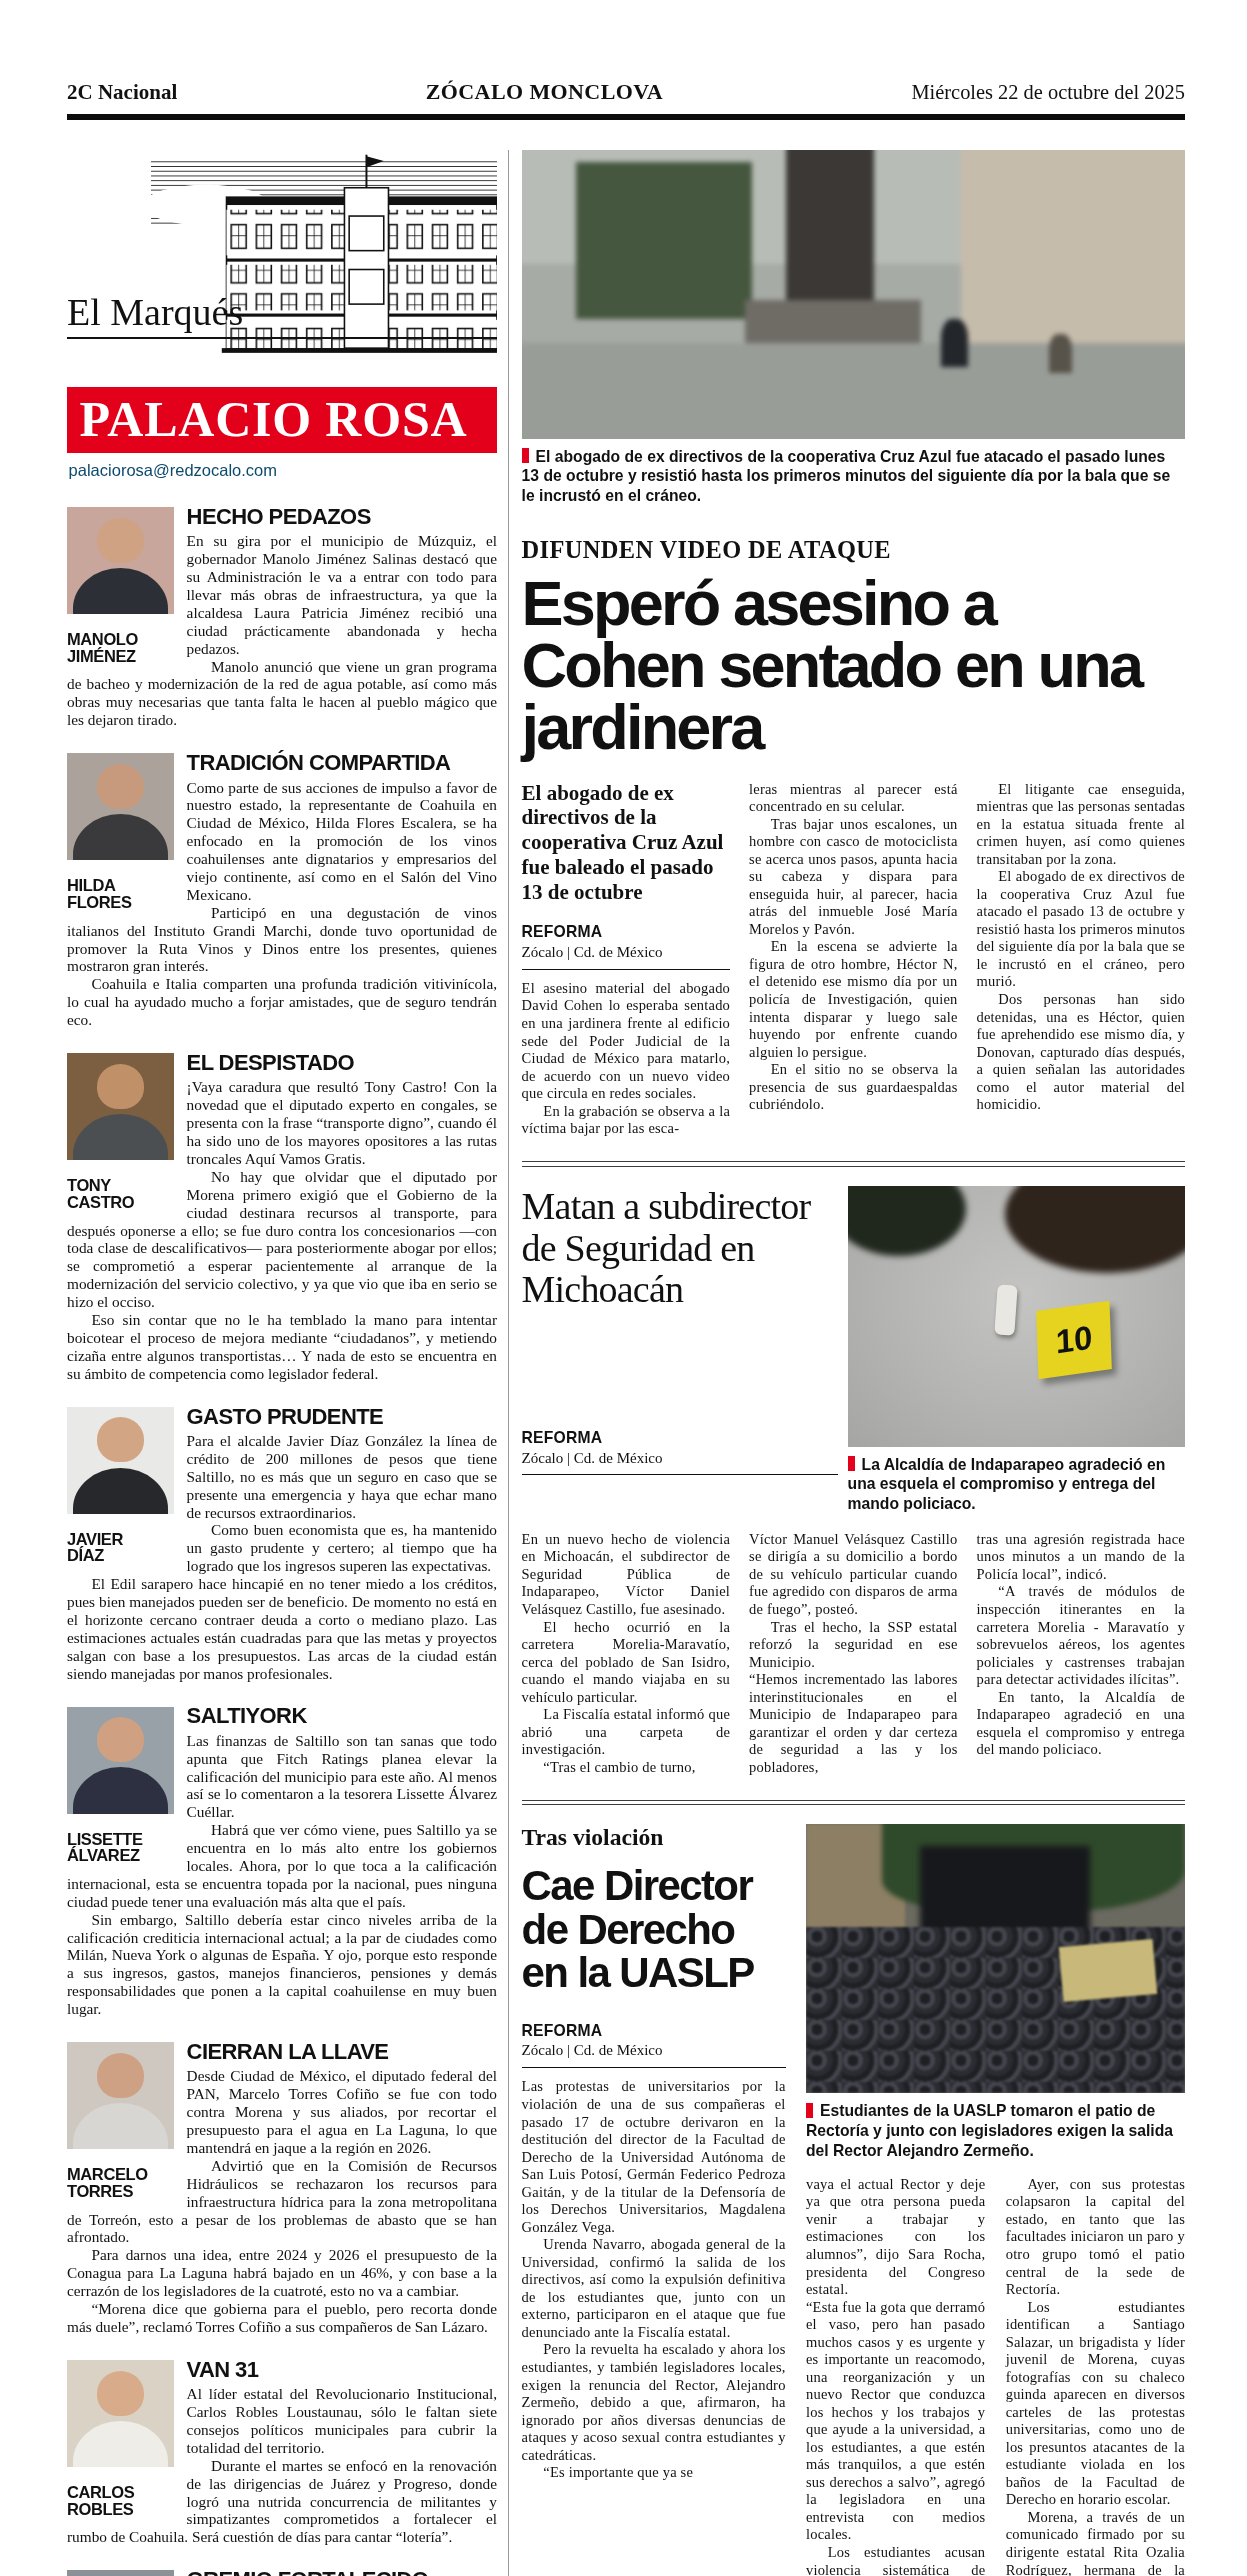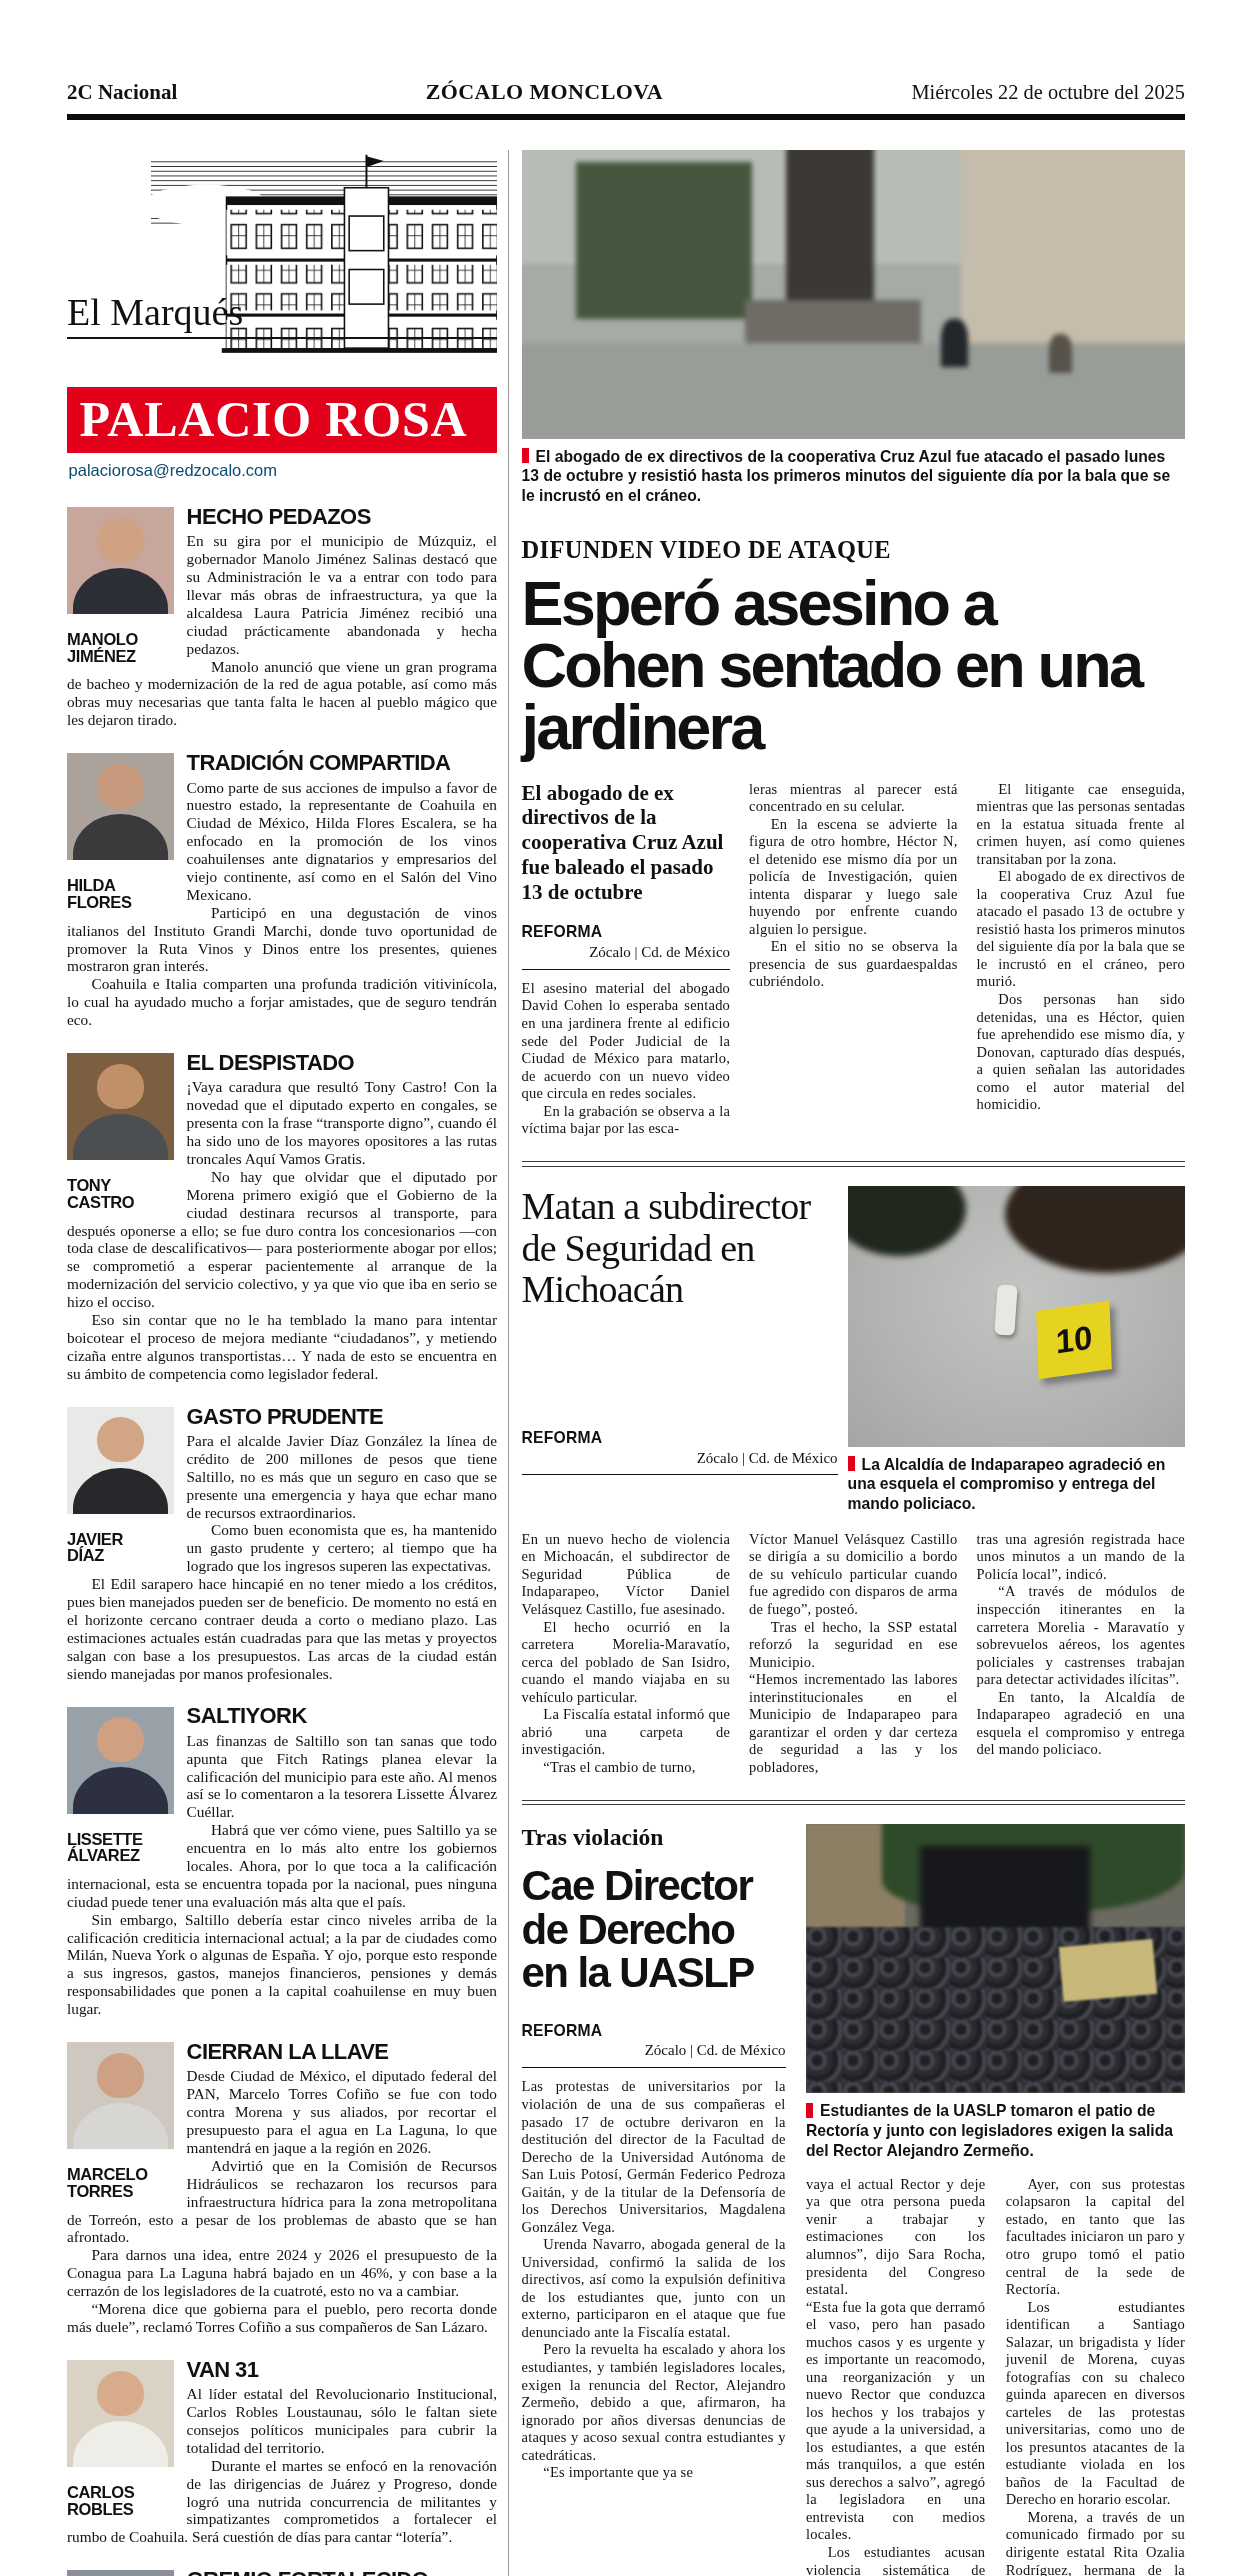--- a/index.html
+++ b/index.html
@@ -45,21 +45,21 @@
                letter-spacing:-0.6px; margin-bottom:2.4px;padding-left:46px; }
   .m-section p { font-size:15.3px; line-height:1.17; text-align:justify; }
   .m-section p.ind { text-indent:1.6em; }
 
   
   .caption { font-family:"Liberation Sans",sans-serif; font-weight:bold; font-size:15.7px;
              line-height:1.25; margin-top:7.9px; }
   .cap-bullet { display:inline-block; width:7px; height:15px; background:#e3001b;
                 margin-right:7px; vertical-align:-1.6px; }
   .src { font-family:"Liberation Sans",sans-serif; font-weight:bold; font-size:15.7px; letter-spacing:0.2px; }
-  .dateline { font-size:15px; margin:2.4px 0 7.9px;text-align:right; }
+  .dateline { font-size:15px; margin:2.4px 0 7.9px; }
   .col-rule { border-bottom:1.2px solid #111; margin-bottom:10.2px; }
   .cols { display:flex; gap:19px; }
   .col { flex:1; min-width:0; }
   .art p { font-size:14.5px; line-height:1.21; text-align:justify; text-indent:1.5em; letter-spacing:0.2px; }
   .art p.ni { text-indent:0; }
   .dbl { height:5.5px; border-top:1.6px solid #3c3c3c; border-bottom:0.8px solid #3c3c3c; margin:23.6px 0 19px; }
 
   
   .video-photo { height:289px; position:relative; overflow:hidden; background:#a7aba6; }
   .vp-inner { position:absolute; inset:-6.3px; filter:blur(2.4px); }
@@ -287,20 +287,21 @@
         <div class="col">
           <div class="deck">El abogado de ex directivos de la cooperativa Cruz Azul fue baleado el pasado 13 de octubre</div>
           <div class="src">REFORMA</div>
           <div class="dateline">Zócalo | Cd. de México</div>
           <div class="col-rule"></div>
           <p class="ni">El asesino material del abogado David Cohen lo esperaba sentado en una jardinera frente al edificio sede del Poder Judicial de la Ciudad de México para matarlo, de acuerdo con un nuevo video que circula en redes sociales.</p>
           <p>En la grabación se observa a la víctima bajar por las esca-</p>
         </div>
         <div class="col">
           <p class="ni">leras mientras al parecer está concentrado en su celular.</p>
+          <p>Tras bajar unos escalones, un hombre con casco de motociclista se acerca unos pasos, apunta hacia su cabeza y dispara para enseguida huir, al parecer, hacia atrás del inmueble José María Morelos y Pavón.</p>
           <p>En la escena se advierte la figura de otro hombre, Héctor N, el detenido ese mismo día por un policía de Investigación, quien intenta disparar y luego sale huyendo por enfrente cuando alguien lo persigue.</p>
           <p>En el sitio no se observa la presencia de sus guardaespaldas cubriéndolo.</p>
         </div>
         <div class="col">
           <p>El litigante cae enseguida, mientras que las personas sentadas en la estatua situada frente al crimen huyen, así como quienes transitaban por la zona.</p>
           <p>El abogado de ex directivos de la cooperativa Cruz Azul fue atacado el pasado 13 de octubre y resistió hasta los primeros minutos del siguiente día por la bala que se le incrustó en el cráneo, pero murió.</p>
           <p>Dos personas han sido detenidas, una es Héctor, quien fue aprehendido ese mismo día, y Donovan, capturado días después, a quien señalan las autoridades como el autor material del homicidio.</p>
         </div>
       </div>
 

